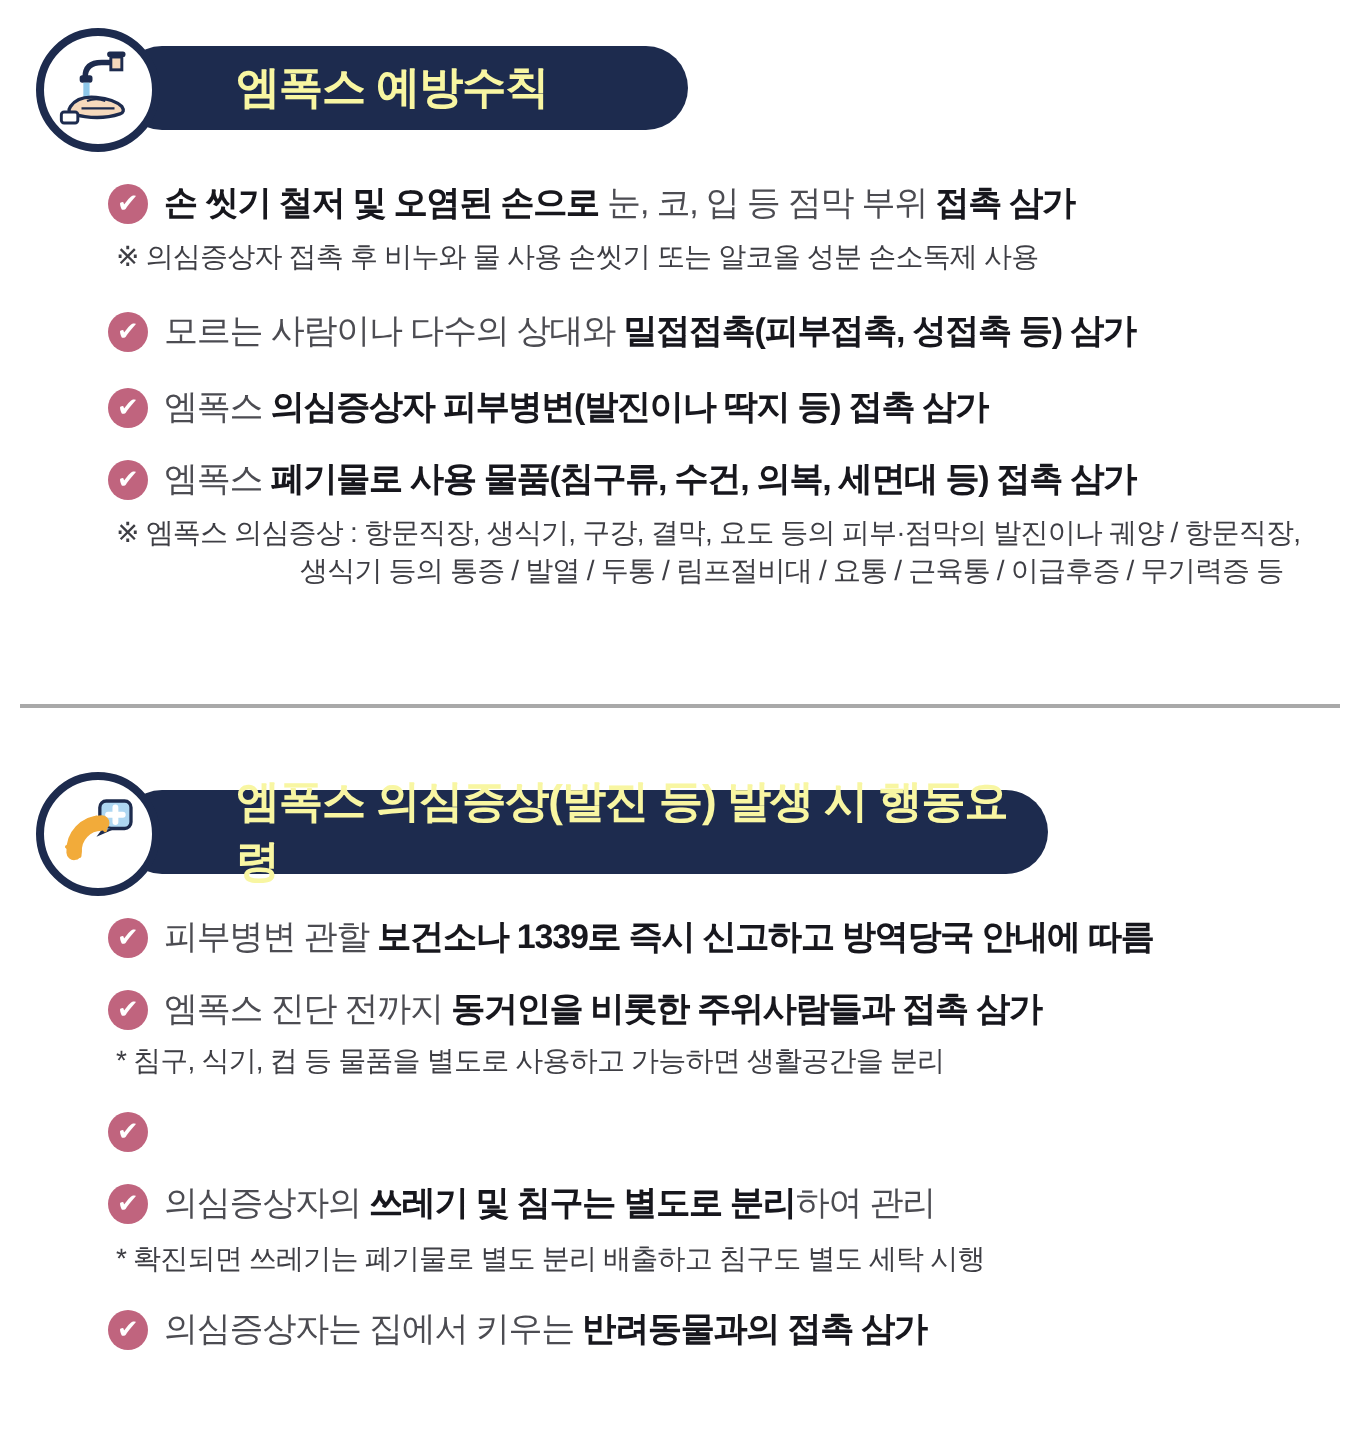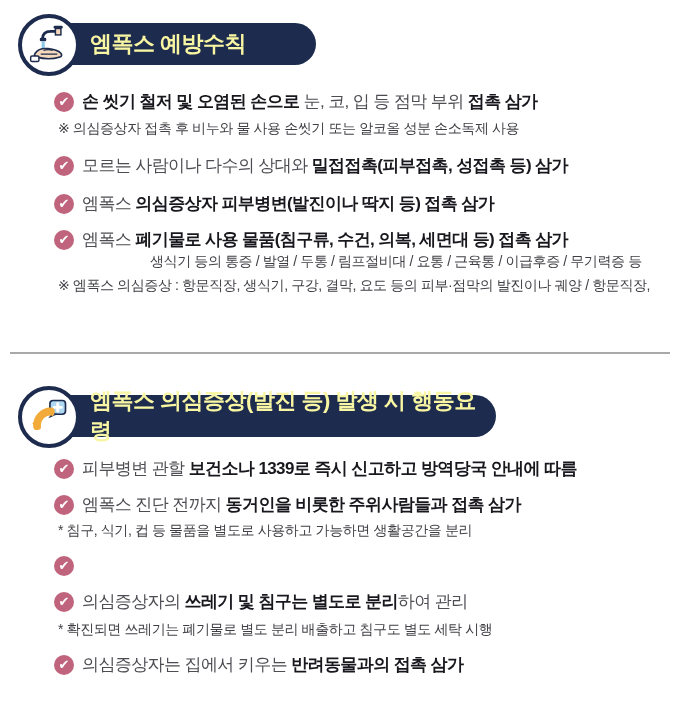--- a/index.html
+++ b/index.html
@@ -7,21 +7,21 @@
     width:680px;height:715px;background:#ffffff;overflow:hidden;
     font-family:"Liberation Sans","DejaVu Sans",sans-serif;
   }
   .poster{position:relative;width:680px;height:715px;}
 
   
   .header{position:relative;height:62px;margin-left:18px;}
   .h1m{margin-top:14px;}
   .h2m{margin-top:32px;}
   .pill{
-    position:absolute;left:14px;top:9px;height:42px;border-radius:22px;
+    position:absolute;left:42px;top:9px;height:42px;border-radius:22px;
     background:var(--navy,#1d2b4e);color:var(--yellow,#f8f6a2);
     font-weight:bold;font-size:22px;letter-spacing:-0.5px;
     display:flex;align-items:center;padding-left:58px;box-sizing:border-box;
   }
   .pill.p1{width:284px;}
   .pill.p2{width:464px;justify-content:flex-end;}
   .hcircle{
     position:absolute;left:0;top:0;width:62px;height:62px;border-radius:50%;
     background:#fff;border:4px solid var(--navy,#1d2b4e);box-sizing:border-box;
     display:flex;align-items:center;justify-content:center;z-index:1;
@@ -87,22 +87,22 @@
 
   <div class="bullet mt13">
     <span class="check">✔</span>
     <p class="btxt"><span>엠폭스 </span><b>의심증상자 피부병변(발진이나 딱지 등) 접촉 삼가</b></p>
   </div>
 
   <div class="bullet mt11">
     <span class="check">✔</span>
     <p class="btxt"><span>엠폭스 </span><b>폐기물로 사용 물품(침구류, 수건, 의복, 세면대 등) 접촉 삼가</b></p>
   </div>
+  <p class="note mt5">※ 엠폭스 의심증상 : 항문직장, 생식기, 구강, 결막, 요도 등의 피부·점막의 발진이나 궤양 / 항문직장,</p>
   <p class="note mt0 indent2">생식기 등의 통증 / 발열 / 두통 / 림프절비대 / 요통 / 근육통 / 이급후증 / 무기력증 등</p>
-  <p class="note mt5">※ 엠폭스 의심증상 : 항문직장, 생식기, 구강, 결막, 요도 등의 피부·점막의 발진이나 궤양 / 항문직장,</p>
 
   <div class="divider"></div>
 
   <div class="header h2m">
     <div class="pill p2">
       <span>엠폭스 의심증상(발진 등) 발생 시 행동요령</span>
     </div>
     <div class="hcircle">
       <svg width="44" height="44" viewBox="0 0 48 48">
         <g>

